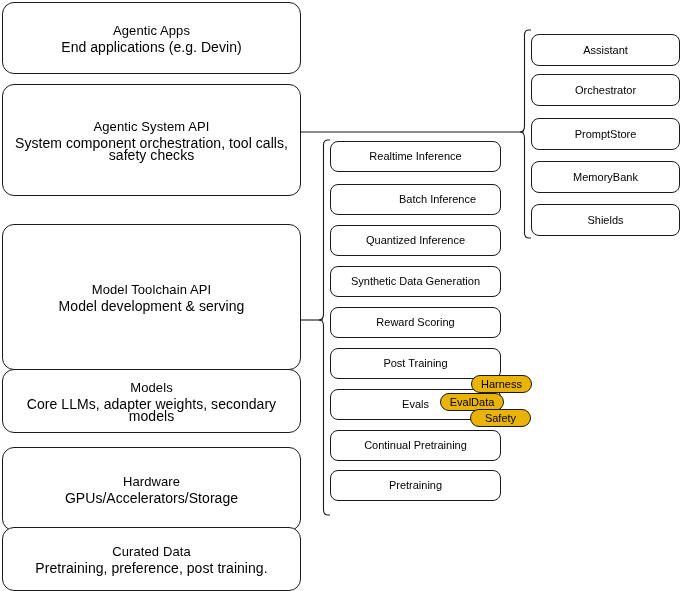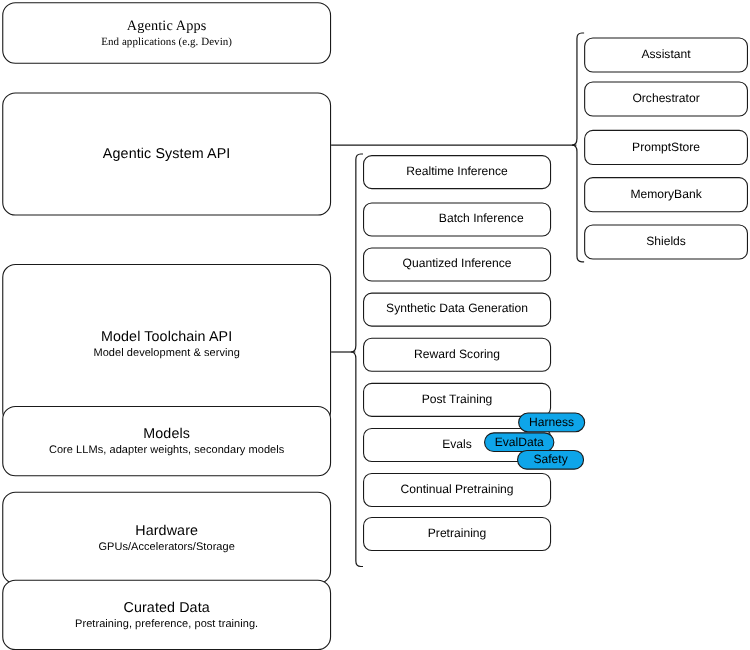--- a/index.html
+++ b/index.html
@@ -38,21 +38,21 @@
     left: 2px;
     width: 299px;
     border-radius: 12px;
   }
   .layer .title {
     font-size: 13px;
     line-height: 16px;
     letter-spacing: 0.1px;
   }
   .layer .subtitle {
-    font-size: 10px;
+    font-size: 14px;
     line-height: 12px;
     margin-top: 2px;
     letter-spacing: 0.05px;
   }
   
   .mid {
     left: 330px;
     width: 171px;
     height: 31px;
     border-radius: 8px;
@@ -70,21 +70,21 @@
   }
   .right .label {
     font-size: 11px;
     line-height: 13px;
   }
   
   .pill {
     position: absolute;
     box-sizing: border-box;
     border: 1px solid #1a1a1a;
-    background: #0ea5e9;
+    background: #eab308;
     border-radius: 999px;
     display: flex;
     align-items: center;
     justify-content: center;
     text-align: center;
     height: 18px;
     z-index: 5;
   }
   .pill .label {
     font-size: 11px;
@@ -129,30 +129,31 @@
              L 328 140
              Q 323.5 140 323.5 145
              L 323.5 314
              Q 323.5 320 319 320
              Q 323.5 320 323.5 326
              L 323.5 510
              Q 323.5 515 328 515
              L 330 515"></path>
   </svg>
 
-  <div class="node layer" style="top:2px; height:56px;font-family:Liberation Serif, serif;">
+  <div class="node layer" style="top:2px; height:72px;">
     <div class="title">Agentic Apps</div>
     <div class="subtitle">End applications (e.g. Devin)</div>
   </div>
 
   <div class="node layer" style="top:84px; height:112px;">
     <div class="title">Agentic System API</div>
-  </div>
-
-  <div class="node layer" style="top:240px; height:146px;">
+    <div class="subtitle">System component orchestration, tool calls, safety checks</div>
+  </div>
+
+  <div class="node layer" style="top:224px; height:146px;">
     <div class="title">Model Toolchain API</div>
     <div class="subtitle">Model development &amp; serving</div>
   </div>
 
   <div class="node layer" style="top:369px; height:64px;">
     <div class="title">Models</div>
     <div class="subtitle">Core LLMs, adapter weights, secondary models</div>
   </div>
 
   <div class="node layer" style="top:447px; height:84px;">

